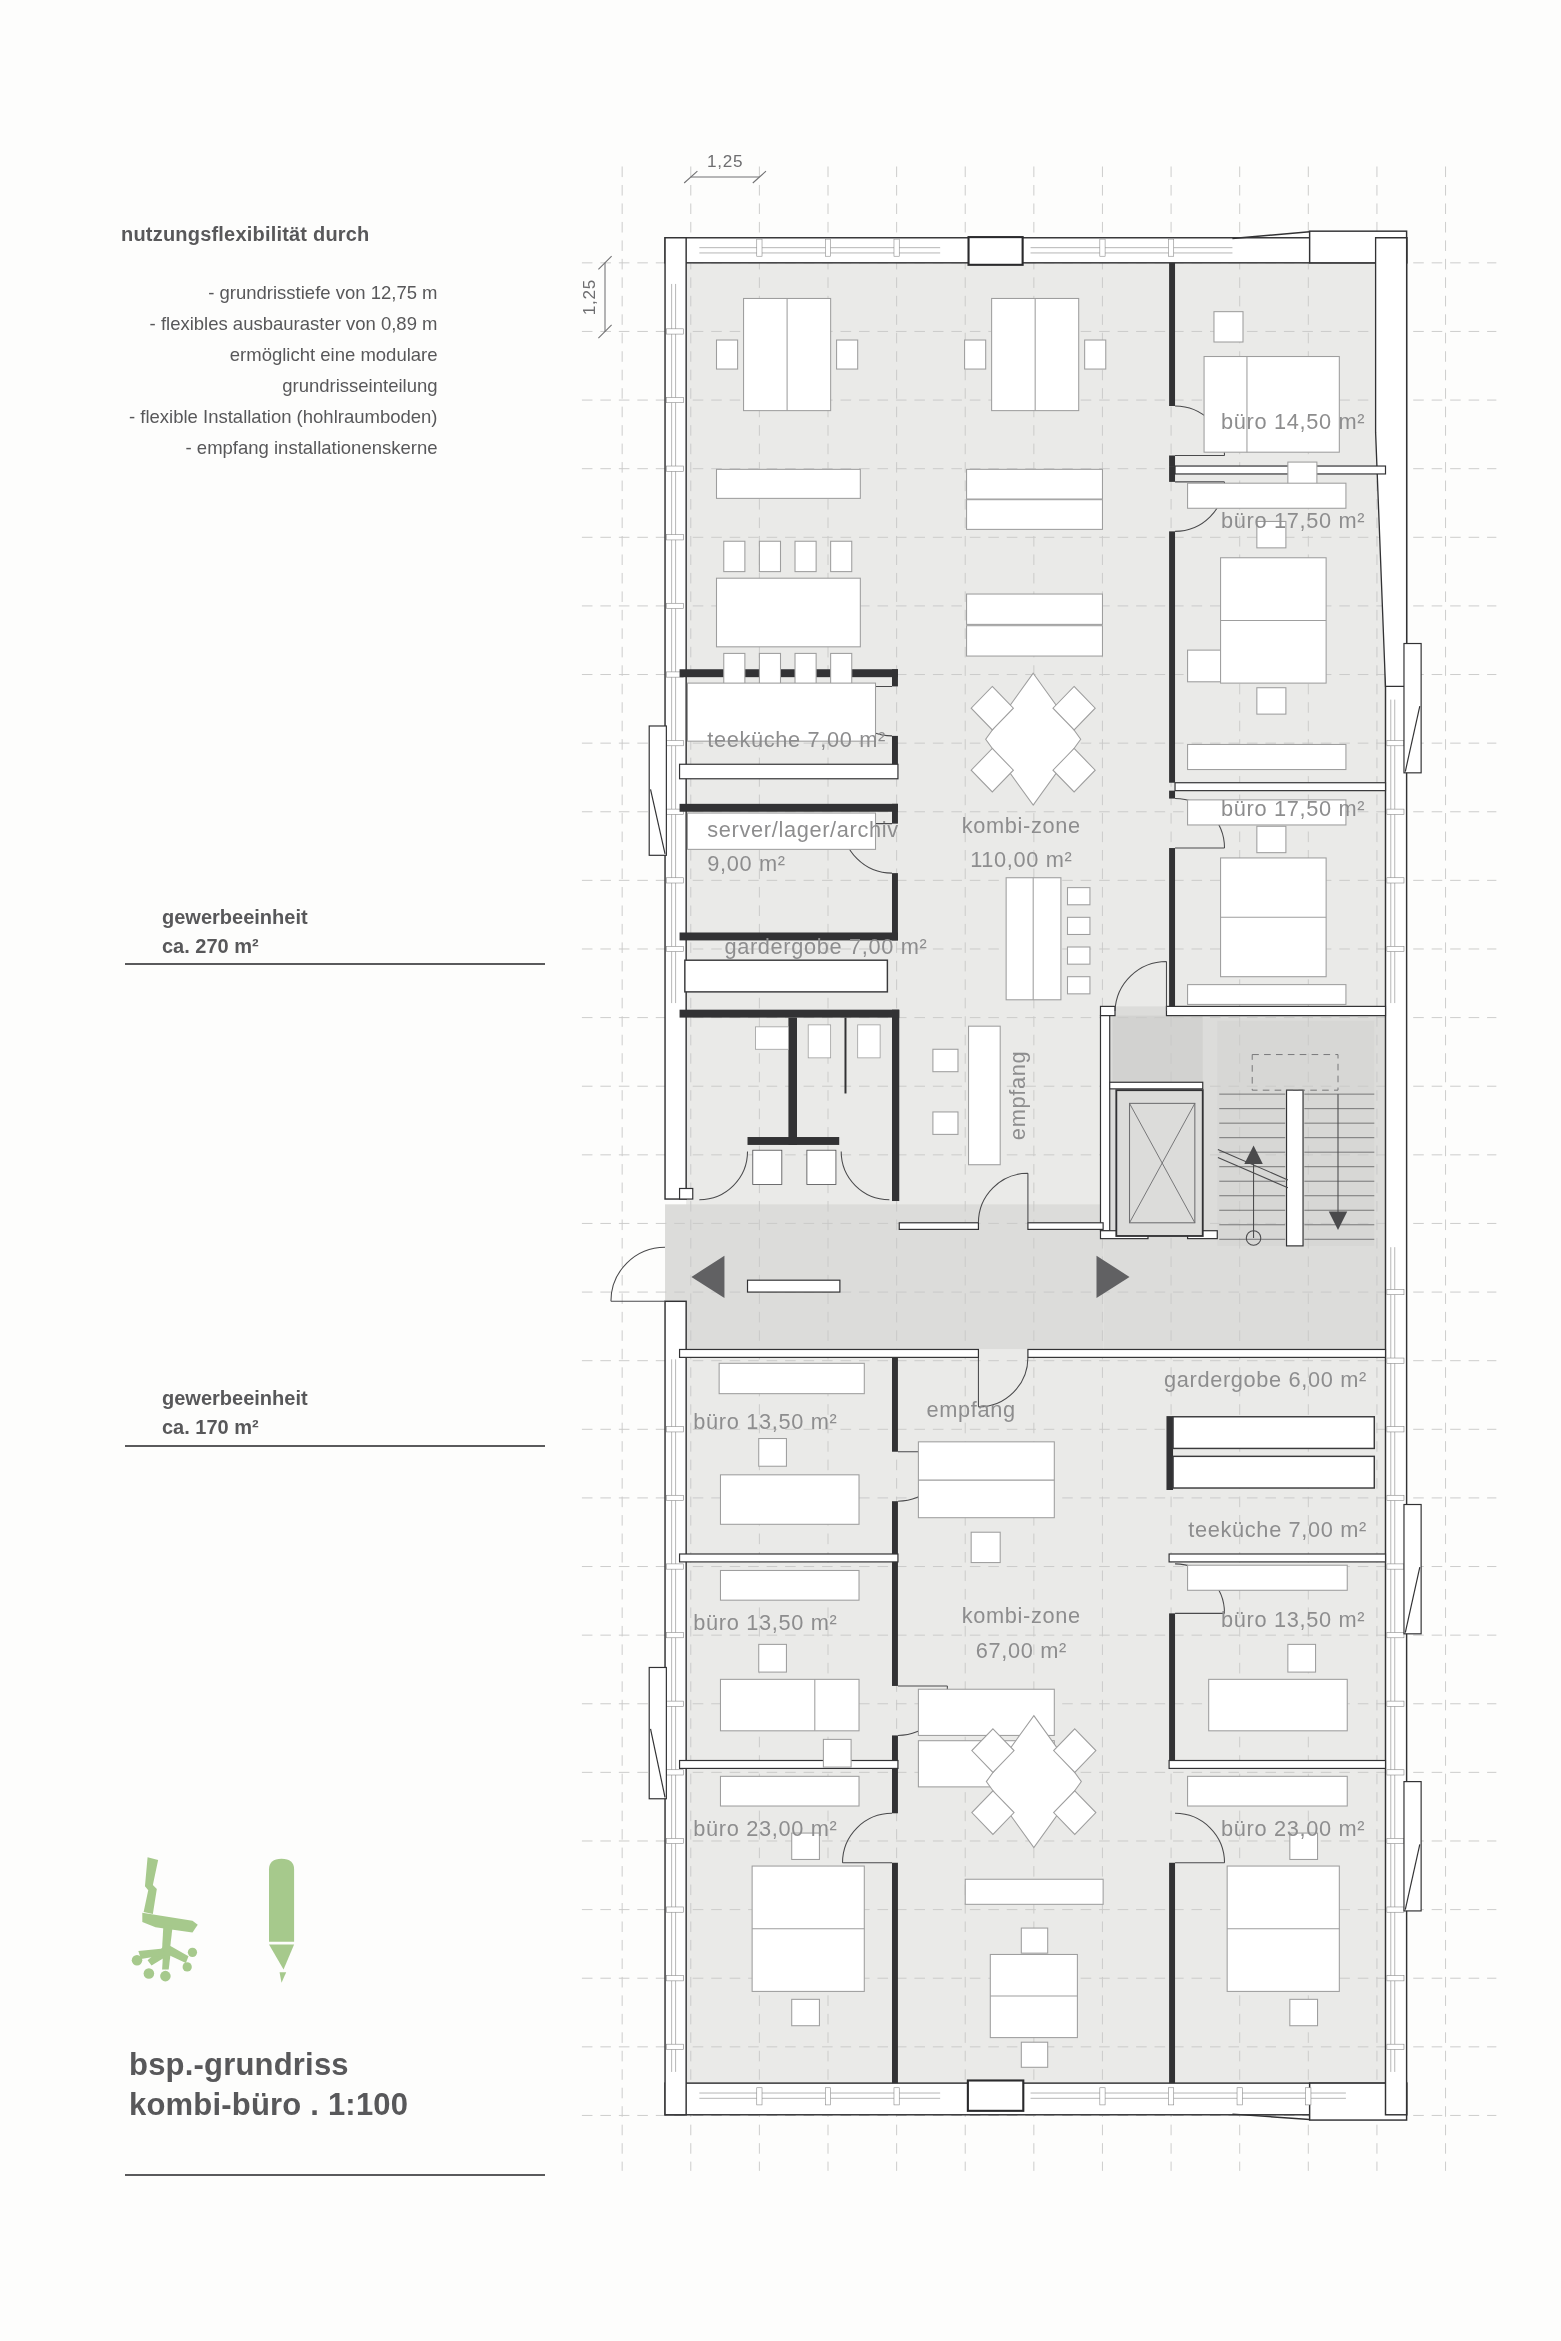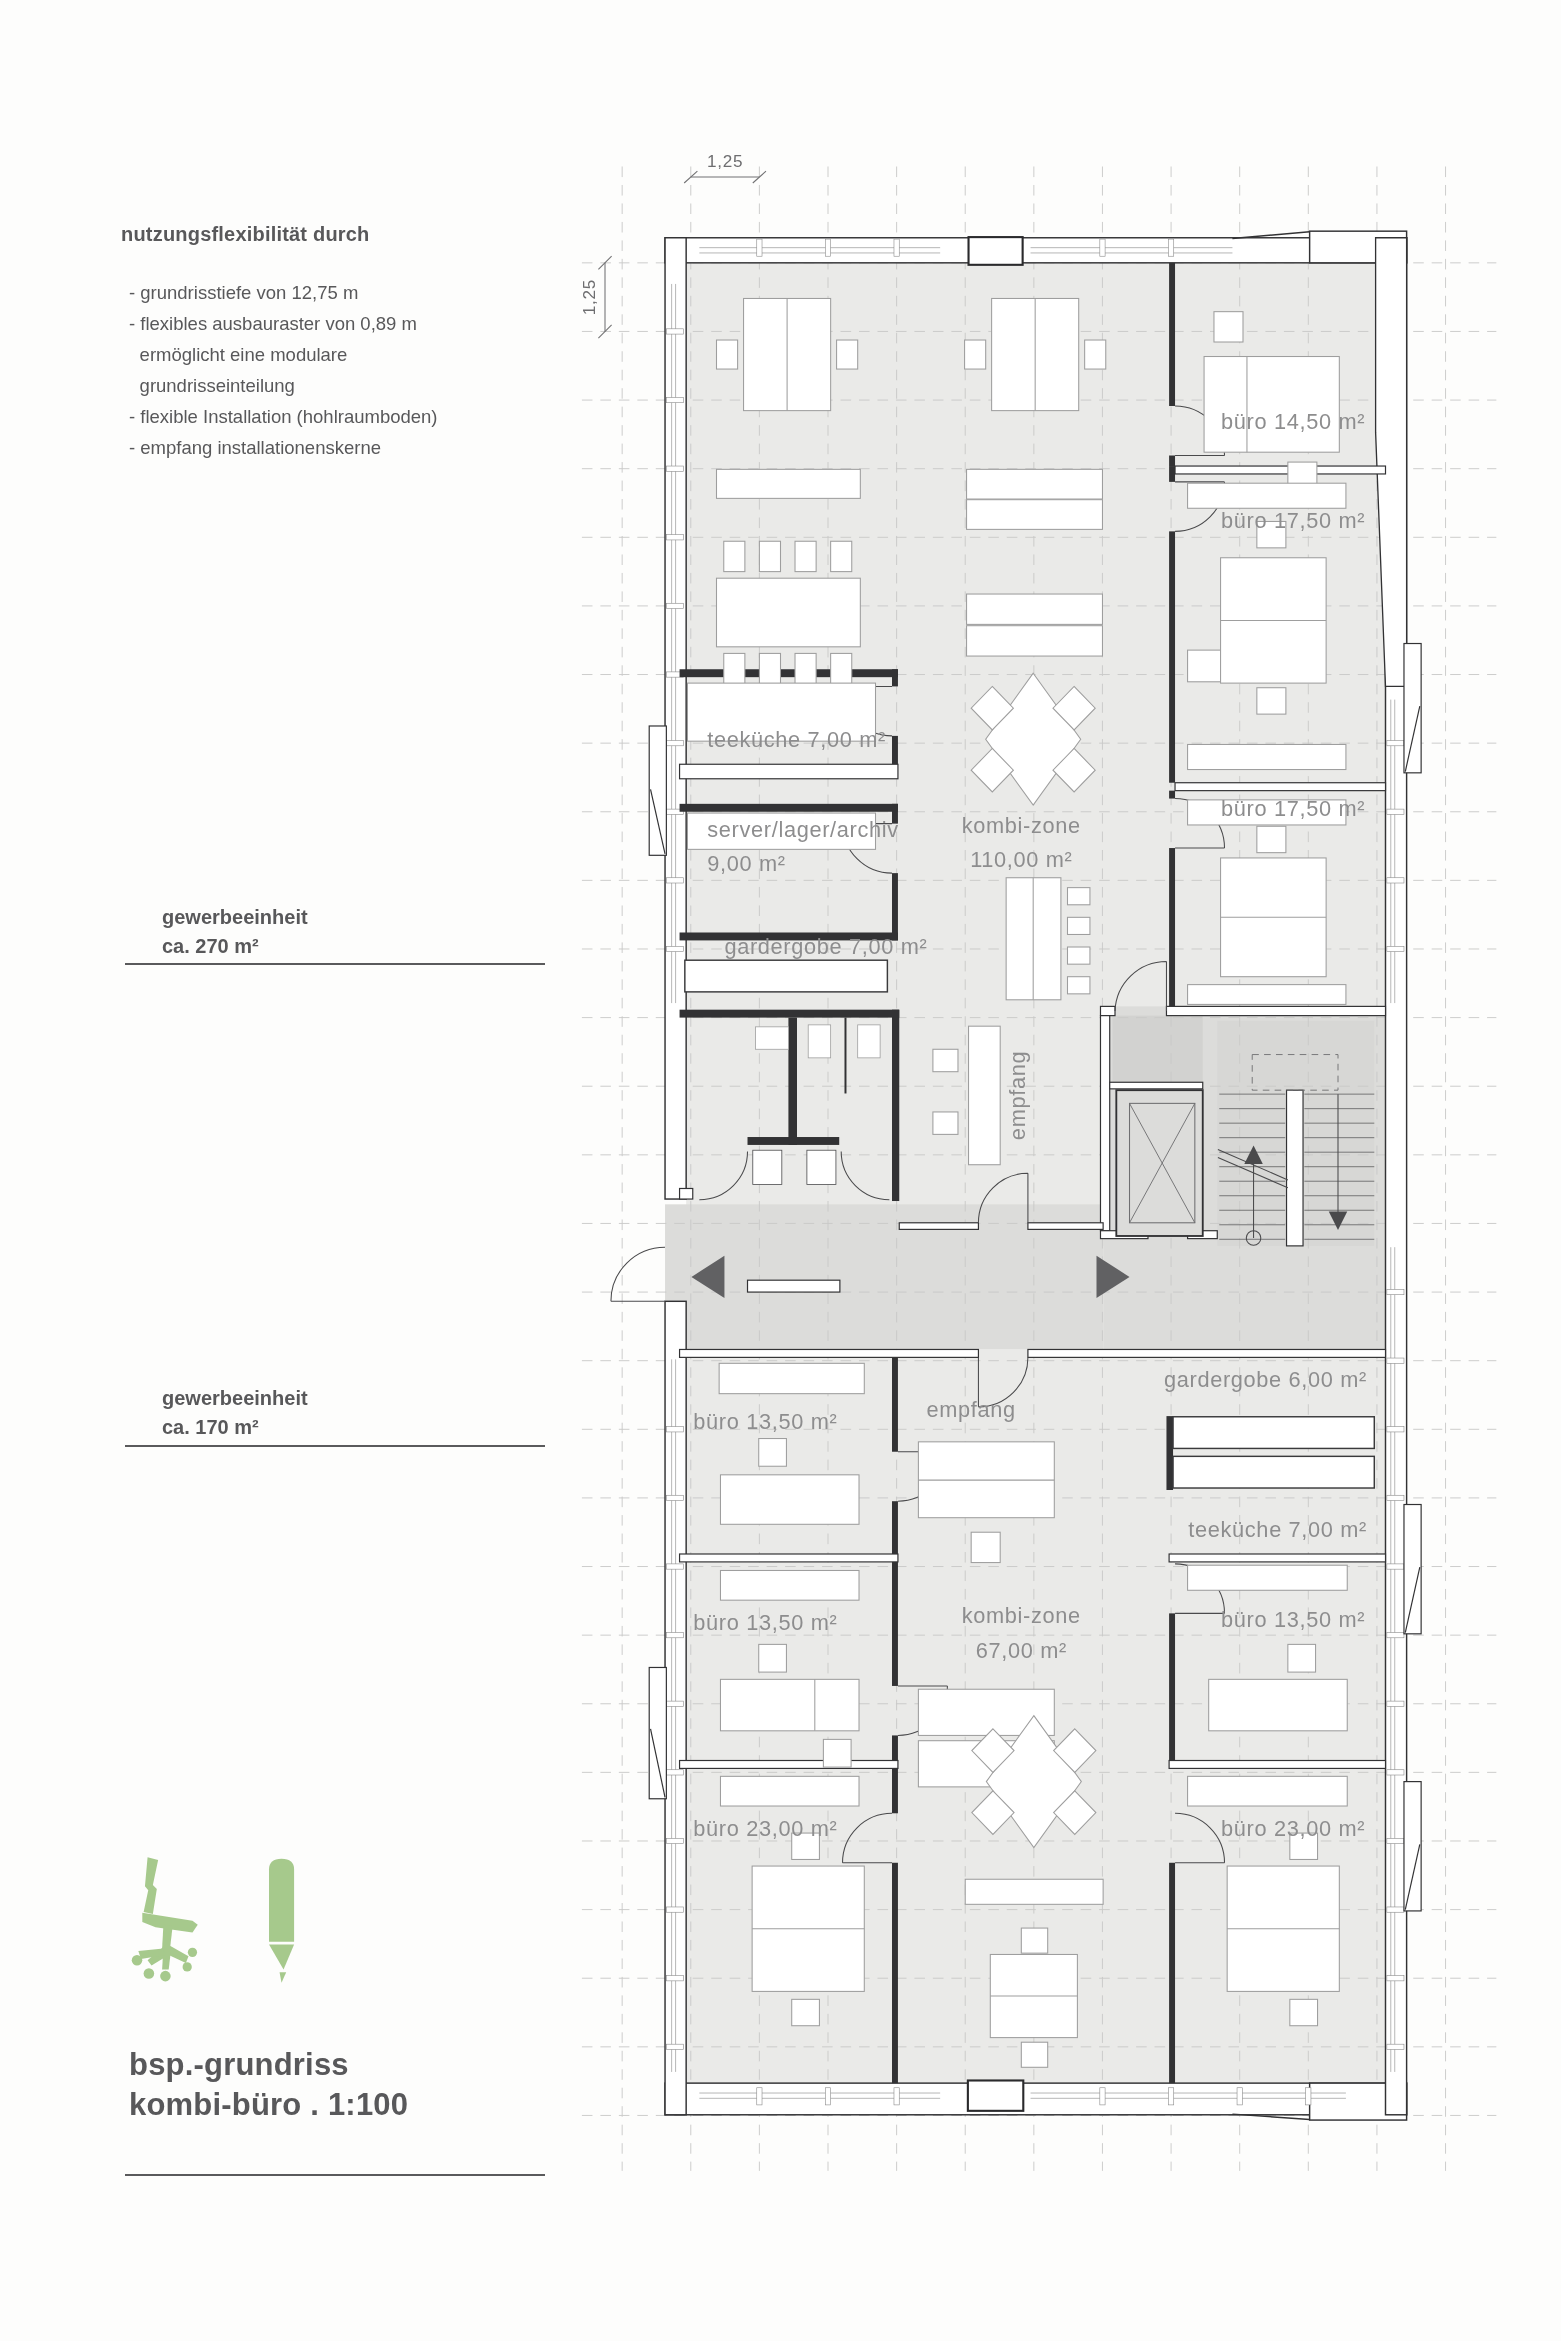--- a/index.html
+++ b/index.html
@@ -1,20 +1,20 @@
 <!DOCTYPE html>
 <html style="font-size:10.6px"><head>
 <meta charset="utf-8">
 <style>
   html,body{margin:0;padding:0;background:#fdfdfc;}
   .page{position:relative;width:1561px;height:2342px;background:#fdfdfc;overflow:hidden;
         font-family:"Liberation Sans",sans-serif;}
   .sidebar-text{position:absolute;color:#58585a;}
   .heading{left:114px;top:223px;font-size:20px;font-weight:bold;letter-spacing:0.2px;margin-left:7px;}
-  .bullets{left:129px;top:277px;font-size:18.5px;line-height:31px;}
+  .bullets{left:129px;top:277px;font-size:18.5px;line-height:31px;text-align:right;}
   .bullets .indent{padding-left:10.6px;}
   .unit{font-size:20px;font-weight:bold;line-height:29px;margin-left:33px;}
   .unit-upper{left:129px;top:903px;}
   .unit-lower{left:129px;top:1384px;}
   .rule{position:absolute;left:125px;width:420px;height:2px;background:#5a5a5c;}
   .rule-upper{top:963px;}
   .rule-lower{top:1445px;}
   .rule-title{top:2174px;}
   .title{left:129px;top:2025px;font-size:31px;font-weight:bold;line-height:40px;letter-spacing:0.2px;margin-top:20px;}
   .icons{position:absolute;left:129px;top:1856px;}

